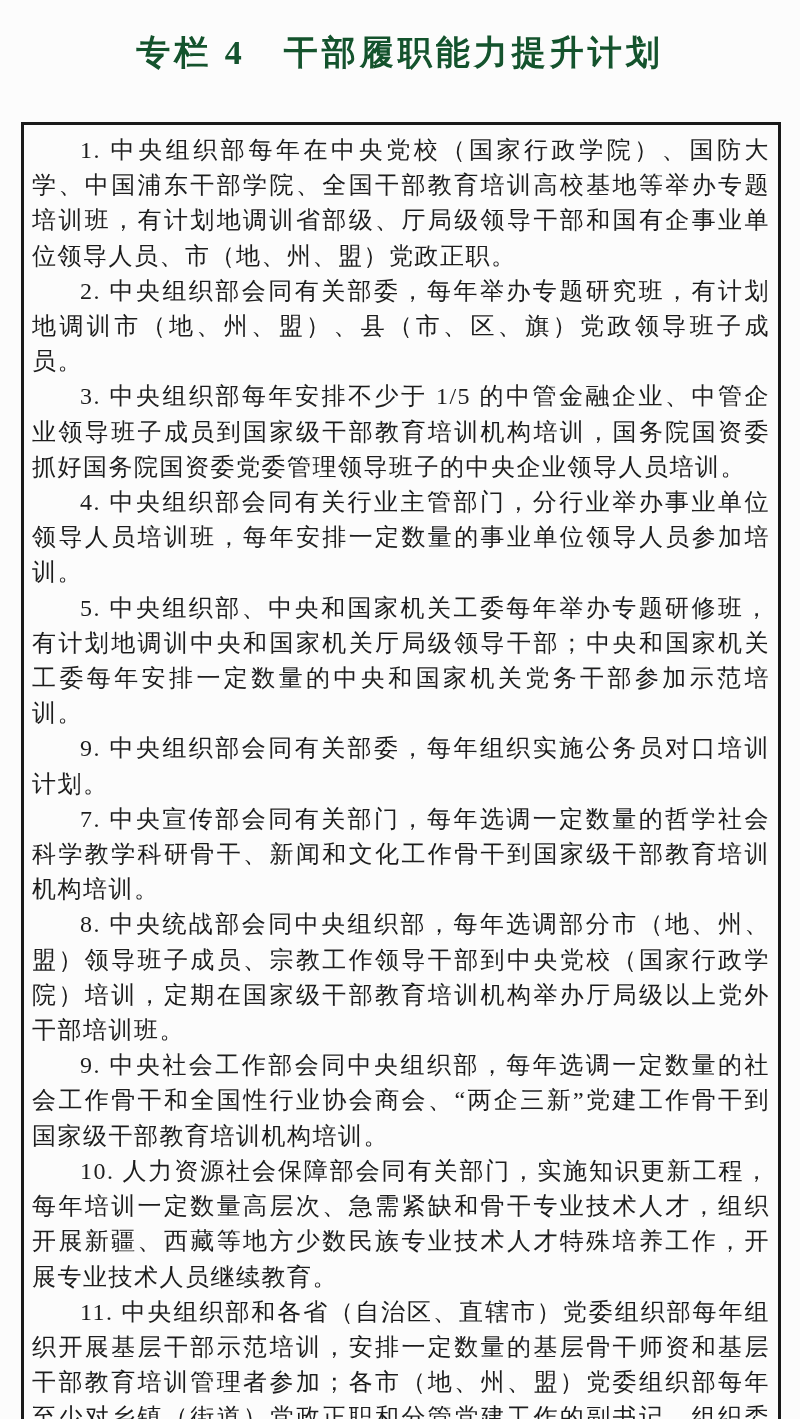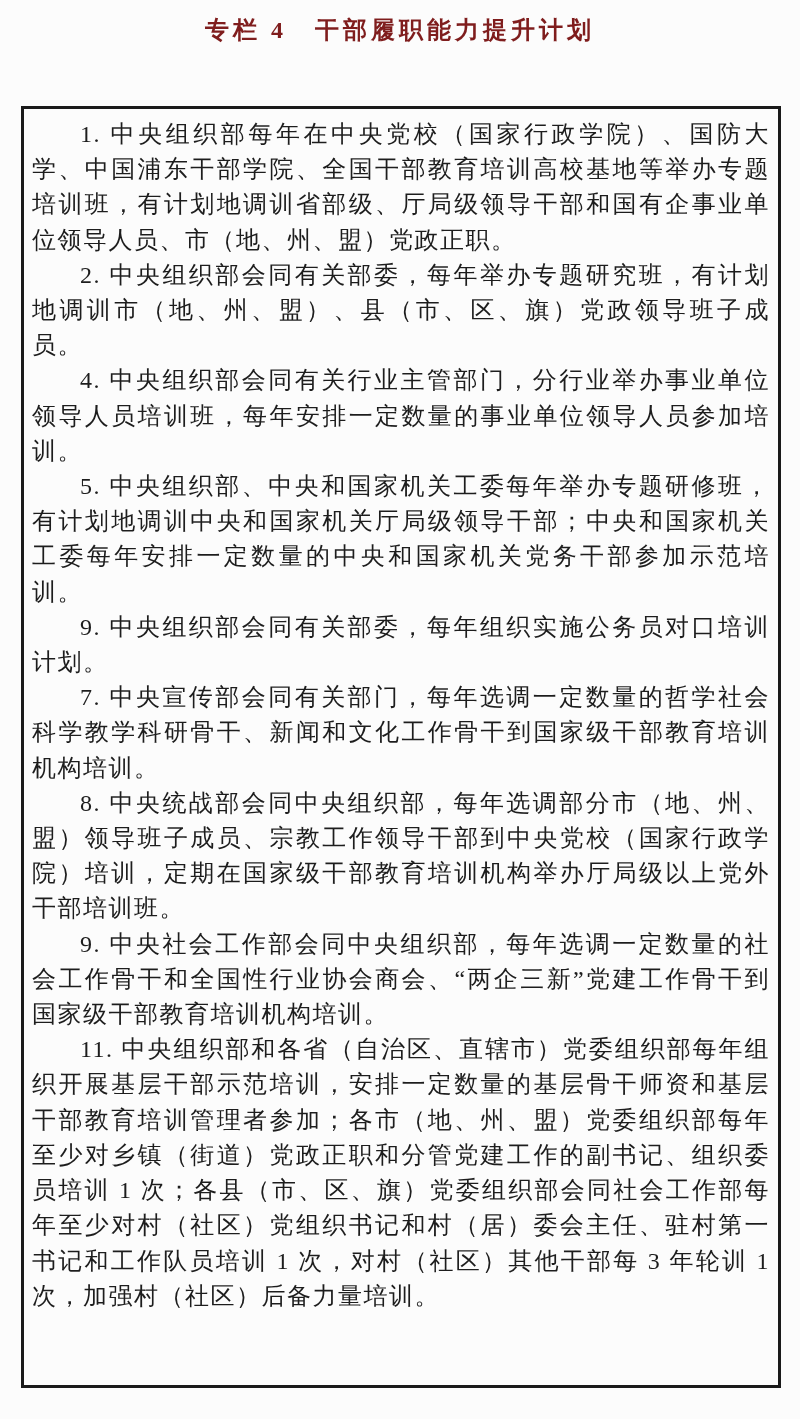--- a/index.html
+++ b/index.html
@@ -15,27 +15,27 @@
     overflow: hidden;
   }
   .page {
     width: 800px;
     height: 1419px;
     box-sizing: border-box;
     background: #fcfcfc;
   }
   .doc-title {
     margin: 0;
-    padding-top: 14px;
+    padding-top: 30px;
     height: 60px;
     text-align: center;
-    font-size: 24px;
+    font-size: 34px;
     font-weight: bold;
     letter-spacing: 4px;
-    color: #7f1d1d;
+    color: #14532d;
   }
   .content-box {
     box-sizing: border-box;
     margin: 32px 19px 0 21px;
     border: 3px solid #1a1a1a;
     padding: 8px 8px 10px 8px;
     min-height: 1282px;
   }
   .content-box p {
     margin: 0;
@@ -50,23 +50,25 @@
 </head>
 <body>
 
 <div class="page">
 
   <h1 class="doc-title">专栏 4　干部履职能力提升计划</h1>
 
   <div class="content-box">
     <p>1. 中央组织部每年在中央党校（国家行政学院）、国防大学、中国浦东干部学院、全国干部教育培训高校基地等举办专题培训班，有计划地调训省部级、厅局级领导干部和国有企事业单位领导人员、市（地、州、盟）党政正职。</p>
     <p>2. 中央组织部会同有关部委，每年举办专题研究班，有计划地调训市（地、州、盟）、县（市、区、旗）党政领导班子成员。</p>
+    <p>3. 中央组织部每年安排不少于 1/5 的中管金融企业、中管企业领导班子成员到国家级干部教育培训机构培训，国务院国资委抓好国务院国资委党委管理领导班子的中央企业领导人员培训。</p>
     <p>4. 中央组织部会同有关行业主管部门，分行业举办事业单位领导人员培训班，每年安排一定数量的事业单位领导人员参加培训。</p>
     <p>5. 中央组织部、中央和国家机关工委每年举办专题研修班，有计划地调训中央和国家机关厅局级领导干部；中央和国家机关工委每年安排一定数量的中央和国家机关党务干部参加示范培训。</p>
     <p>9. 中央组织部会同有关部委，每年组织实施公务员对口培训计划。</p>
     <p>7. 中央宣传部会同有关部门，每年选调一定数量的哲学社会科学教学科研骨干、新闻和文化工作骨干到国家级干部教育培训机构培训。</p>
     <p>8. 中央统战部会同中央组织部，每年选调部分市（地、州、盟）领导班子成员、宗教工作领导干部到中央党校（国家行政学院）培训，定期在国家级干部教育培训机构举办厅局级以上党外干部培训班。</p>
     <p>9. 中央社会工作部会同中央组织部，每年选调一定数量的社会工作骨干和全国性行业协会商会、“两企三新”党建工作骨干到国家级干部教育培训机构培训。</p>
+    <p>10. 人力资源社会保障部会同有关部门，实施知识更新工程，每年培训一定数量高层次、急需紧缺和骨干专业技术人才，组织开展新疆、西藏等地方少数民族专业技术人才特殊培养工作，开展专业技术人员继续教育。</p>
     <p>11. 中央组织部和各省（自治区、直辖市）党委组织部每年组织开展基层干部示范培训，安排一定数量的基层骨干师资和基层干部教育培训管理者参加；各市（地、州、盟）党委组织部每年至少对乡镇（街道）党政正职和分管党建工作的副书记、组织委员培训 1 次；各县（市、区、旗）党委组织部会同社会工作部每年至少对村（社区）党组织书记和村（居）委会主任、驻村第一书记和工作队员培训 1 次，对村（社区）其他干部每 3 年轮训 1 次，加强村（社区）后备力量培训。</p>
 
   </div>
 
 </div>
 
 </body></html>

